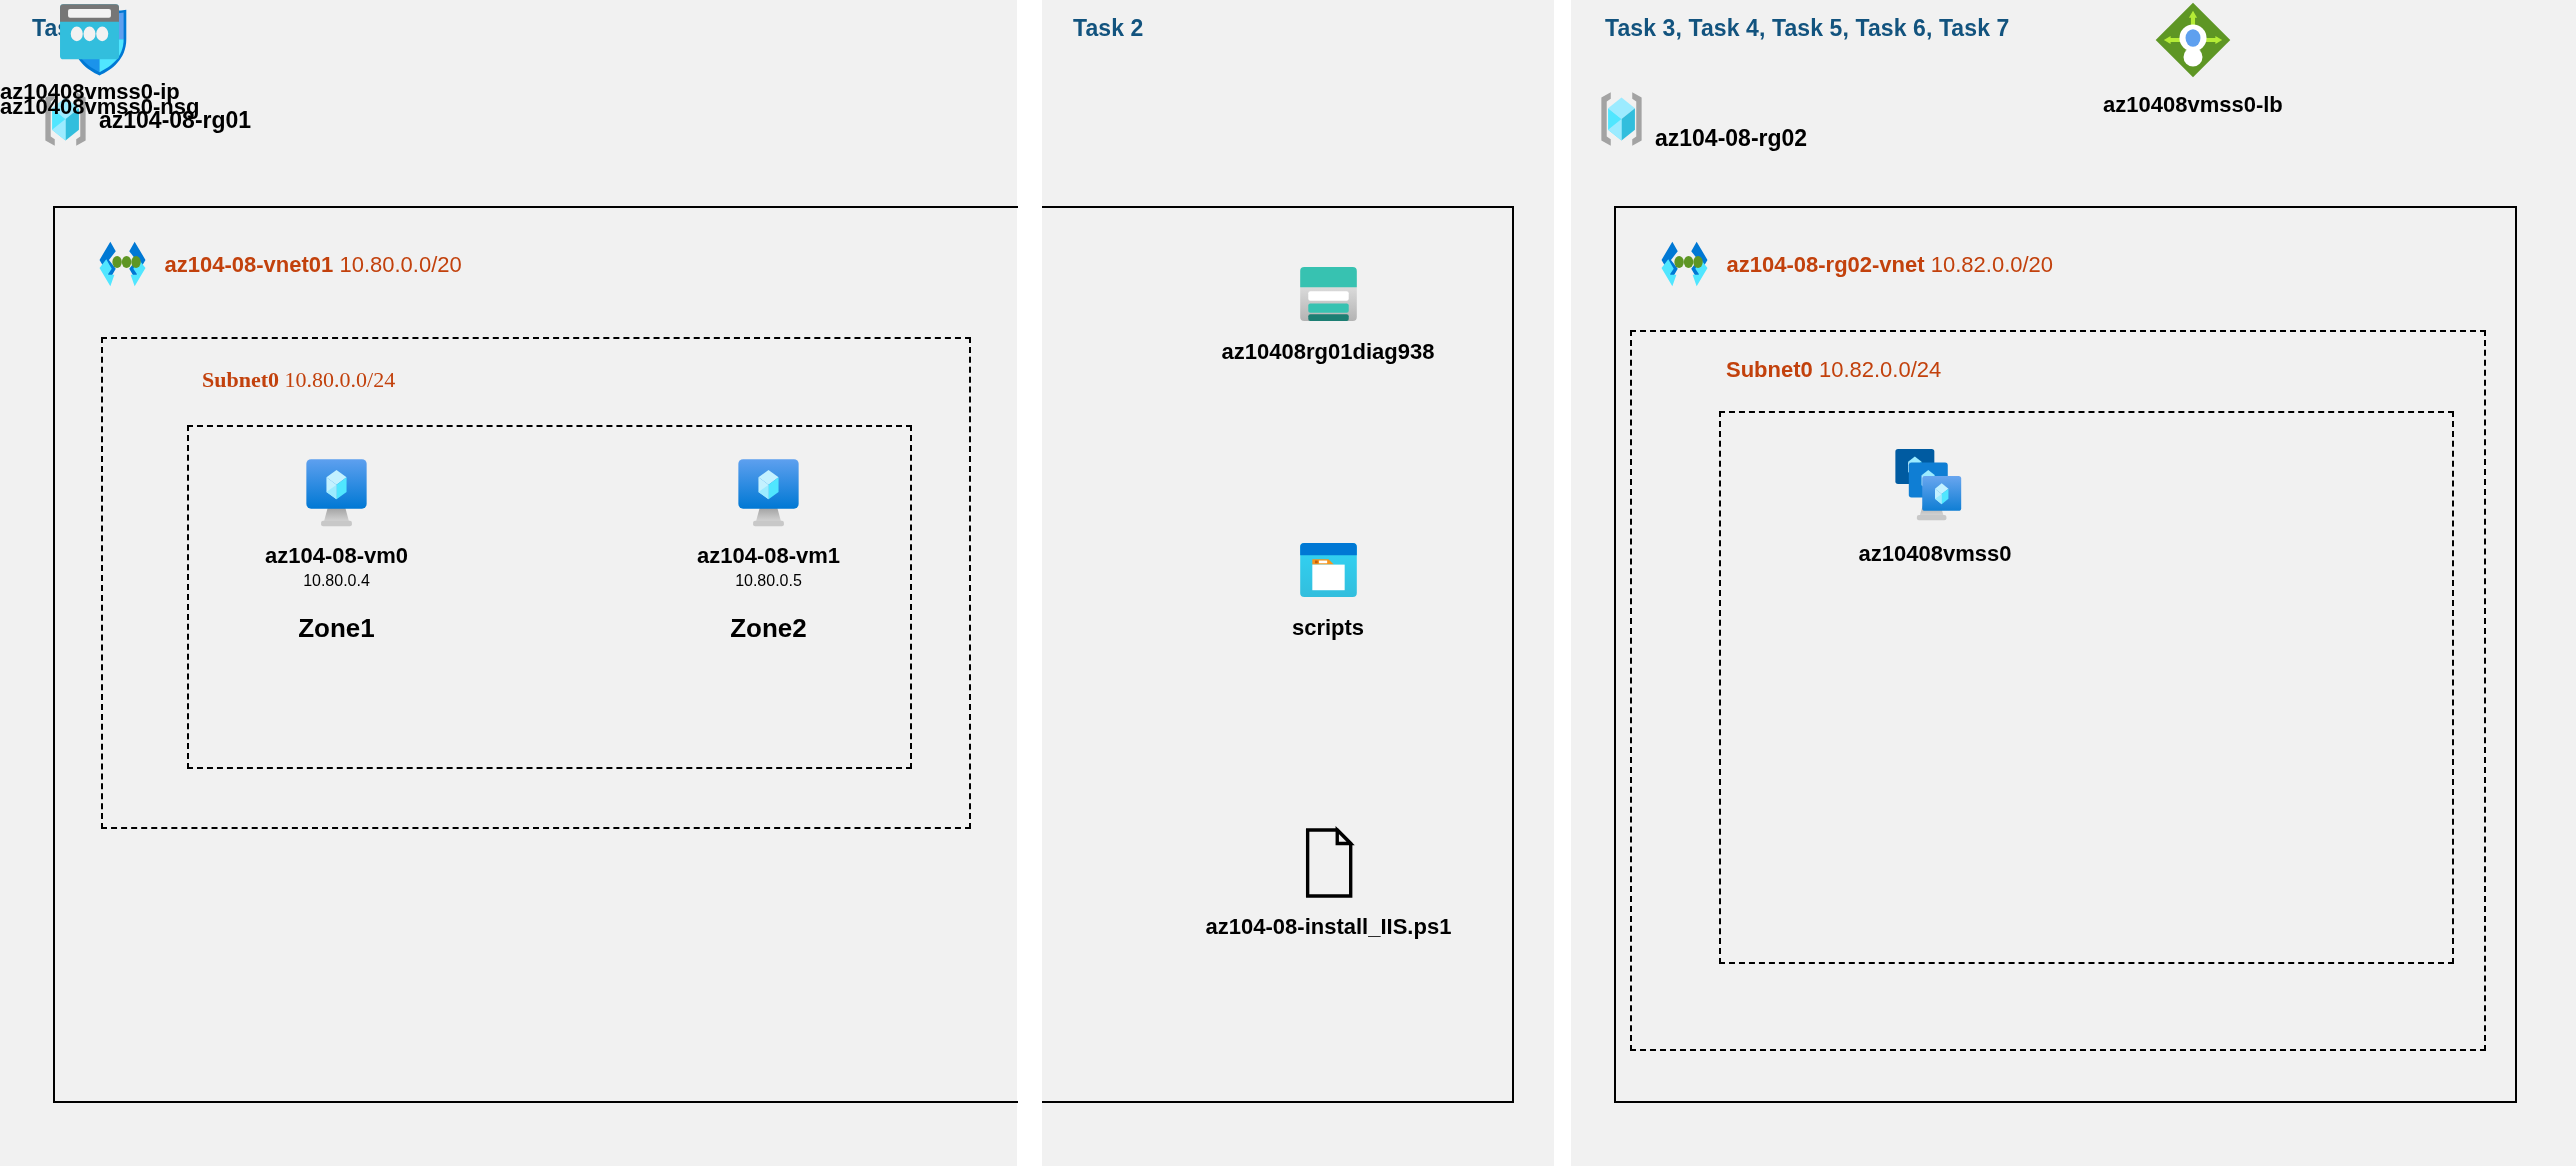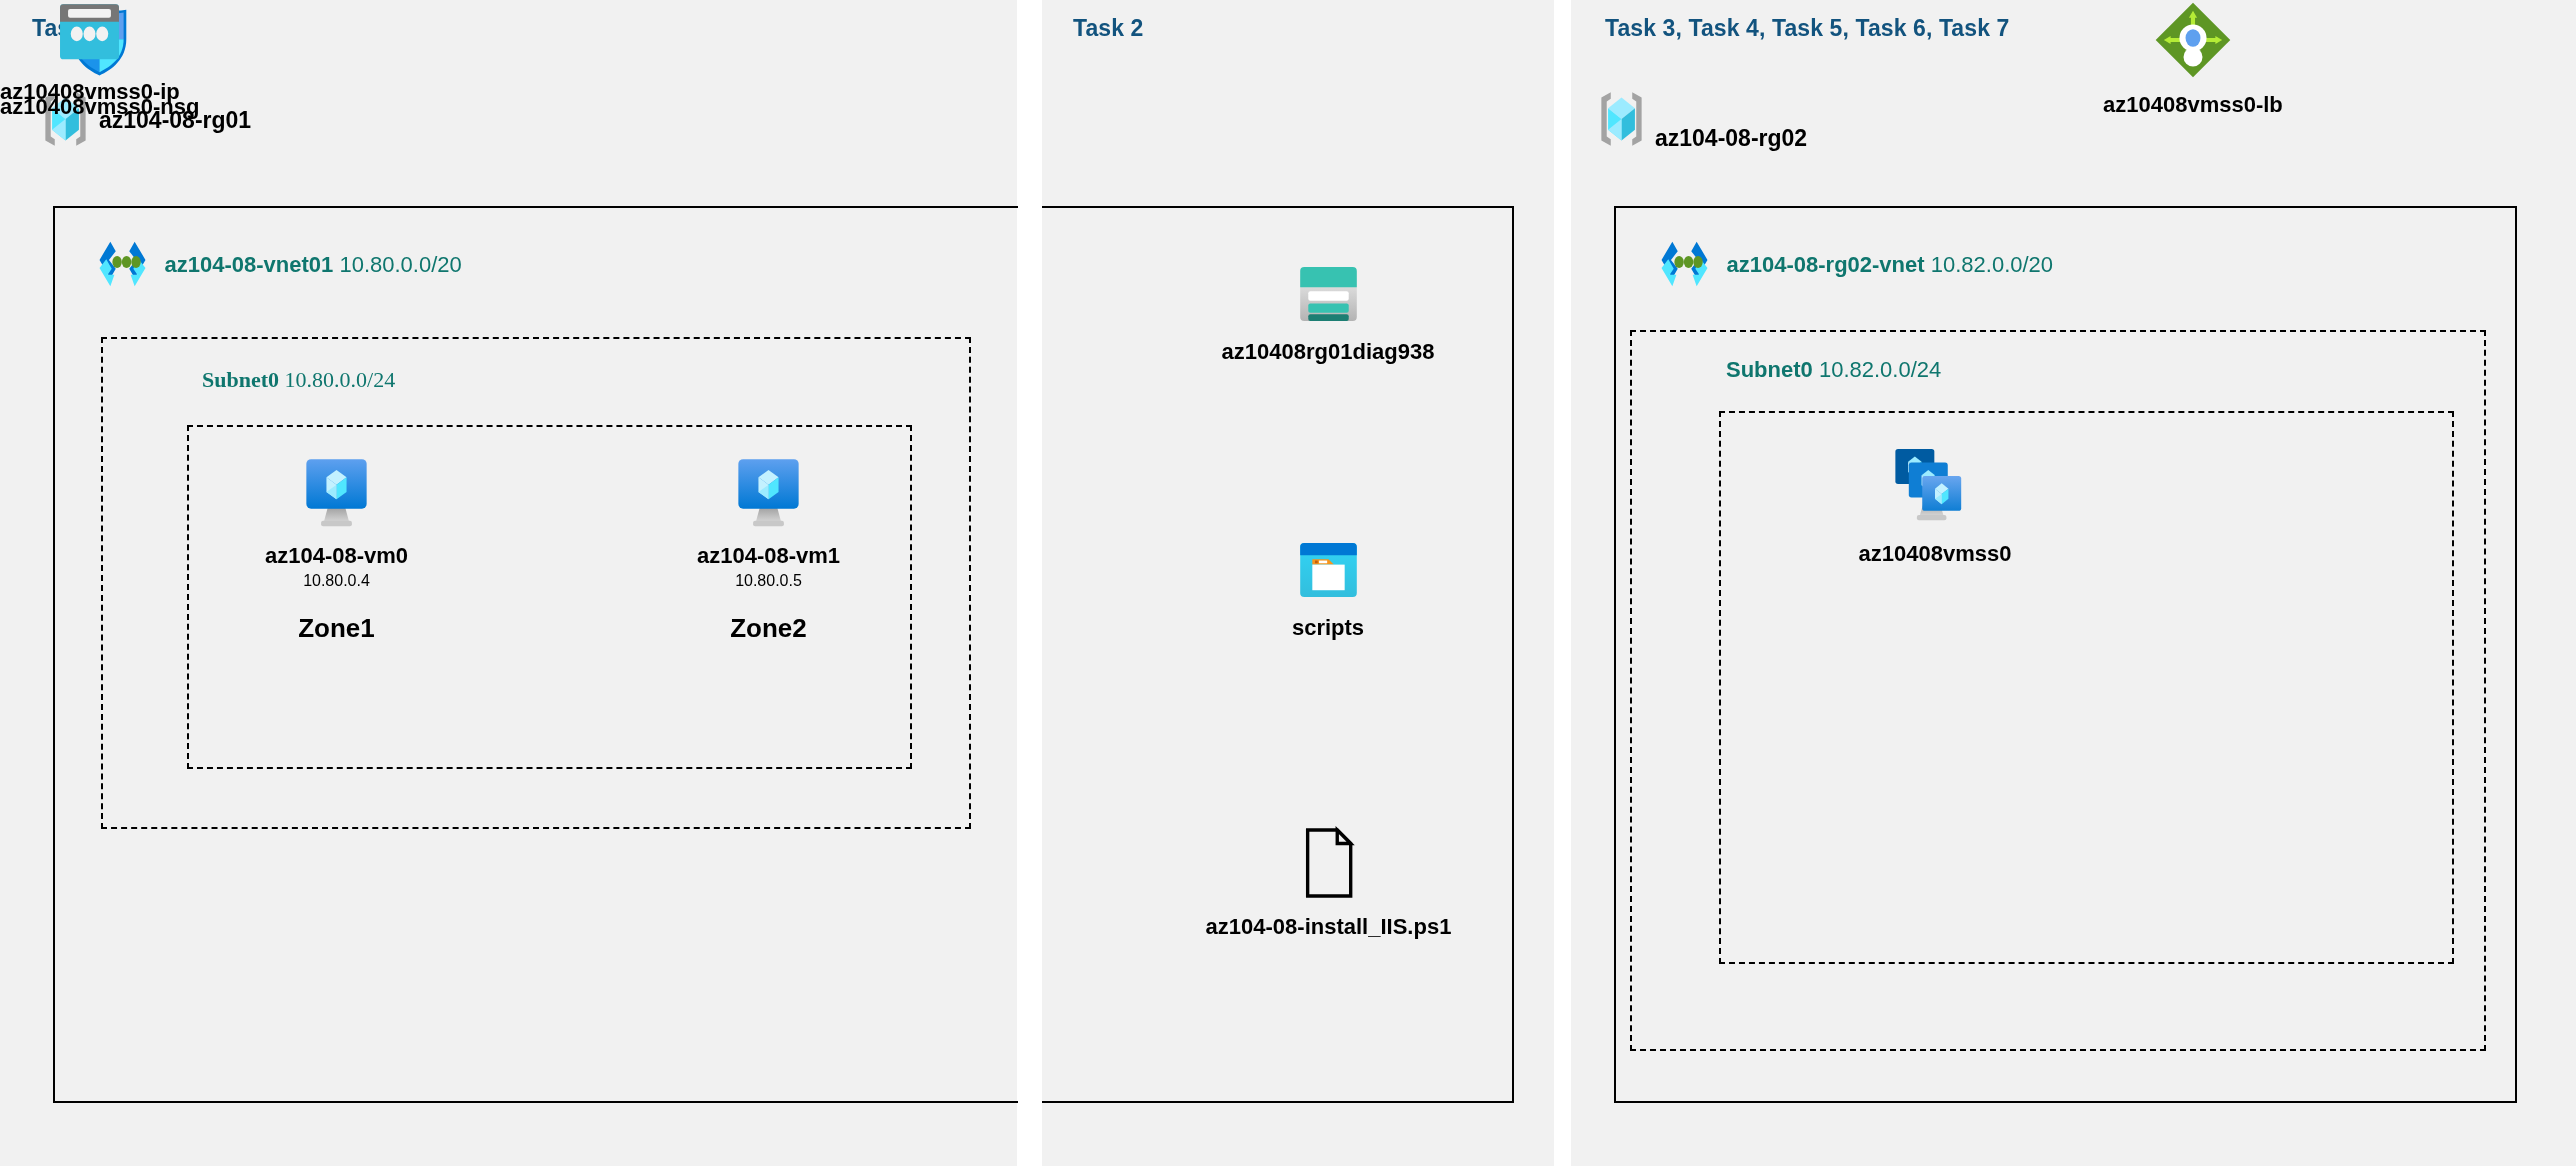--- a/index.html
+++ b/index.html
@@ -73,21 +73,21 @@
   #subnet0-left    { left: 101px;  top: 337px; width: 870px; height: 492px; }
   #zone-group-left { left: 187px;  top: 425px; width: 725px; height: 344px; }
   #subnet0-right   { left: 1630px; top: 330px; width: 856px; height: 721px; }
   #vmss-group      { left: 1719px; top: 411px; width: 735px; height: 553px; }
 
   
   .box-label {
     position: absolute;
     font-size: 22px;
     white-space: nowrap;
-    color: #0f766e;
+    color: #c2410c;
   }
   .box-label b { font-weight: bold; }
   .box-label .plain { font-weight: normal; }
 
   
   .vnet-head {
     position: absolute;
     display: flex;
     align-items: center;
     gap: 13.5px;

